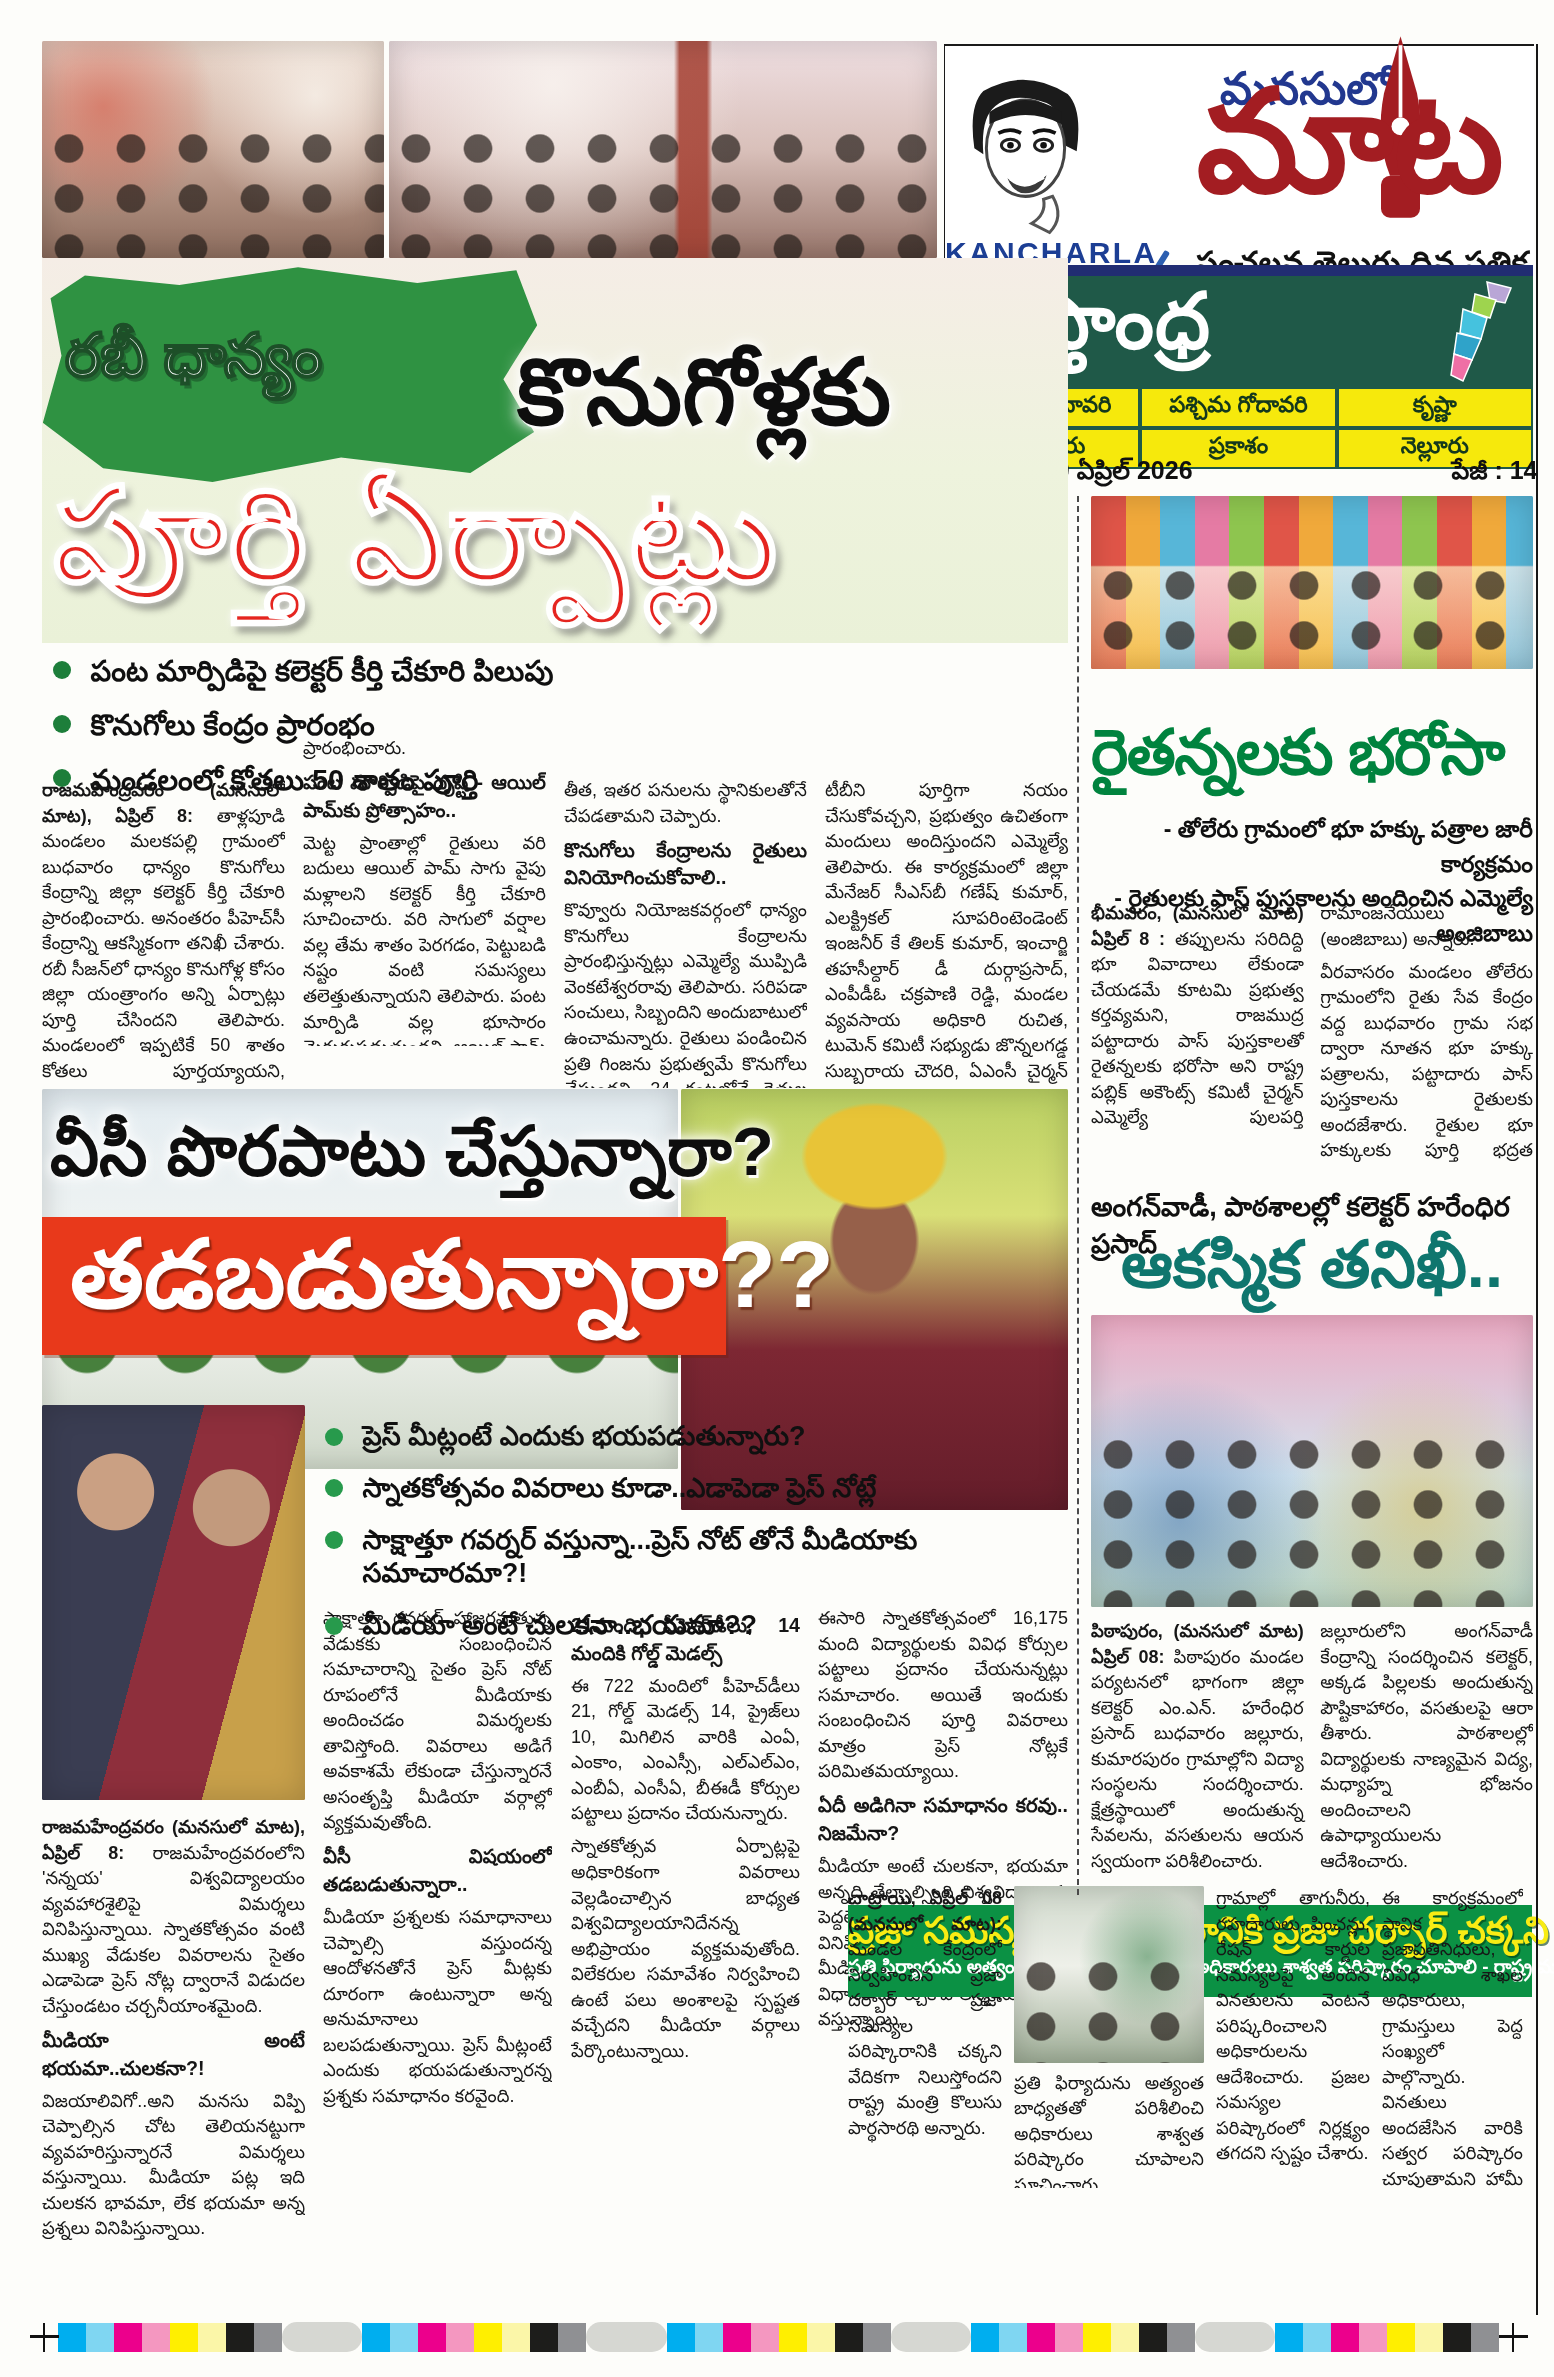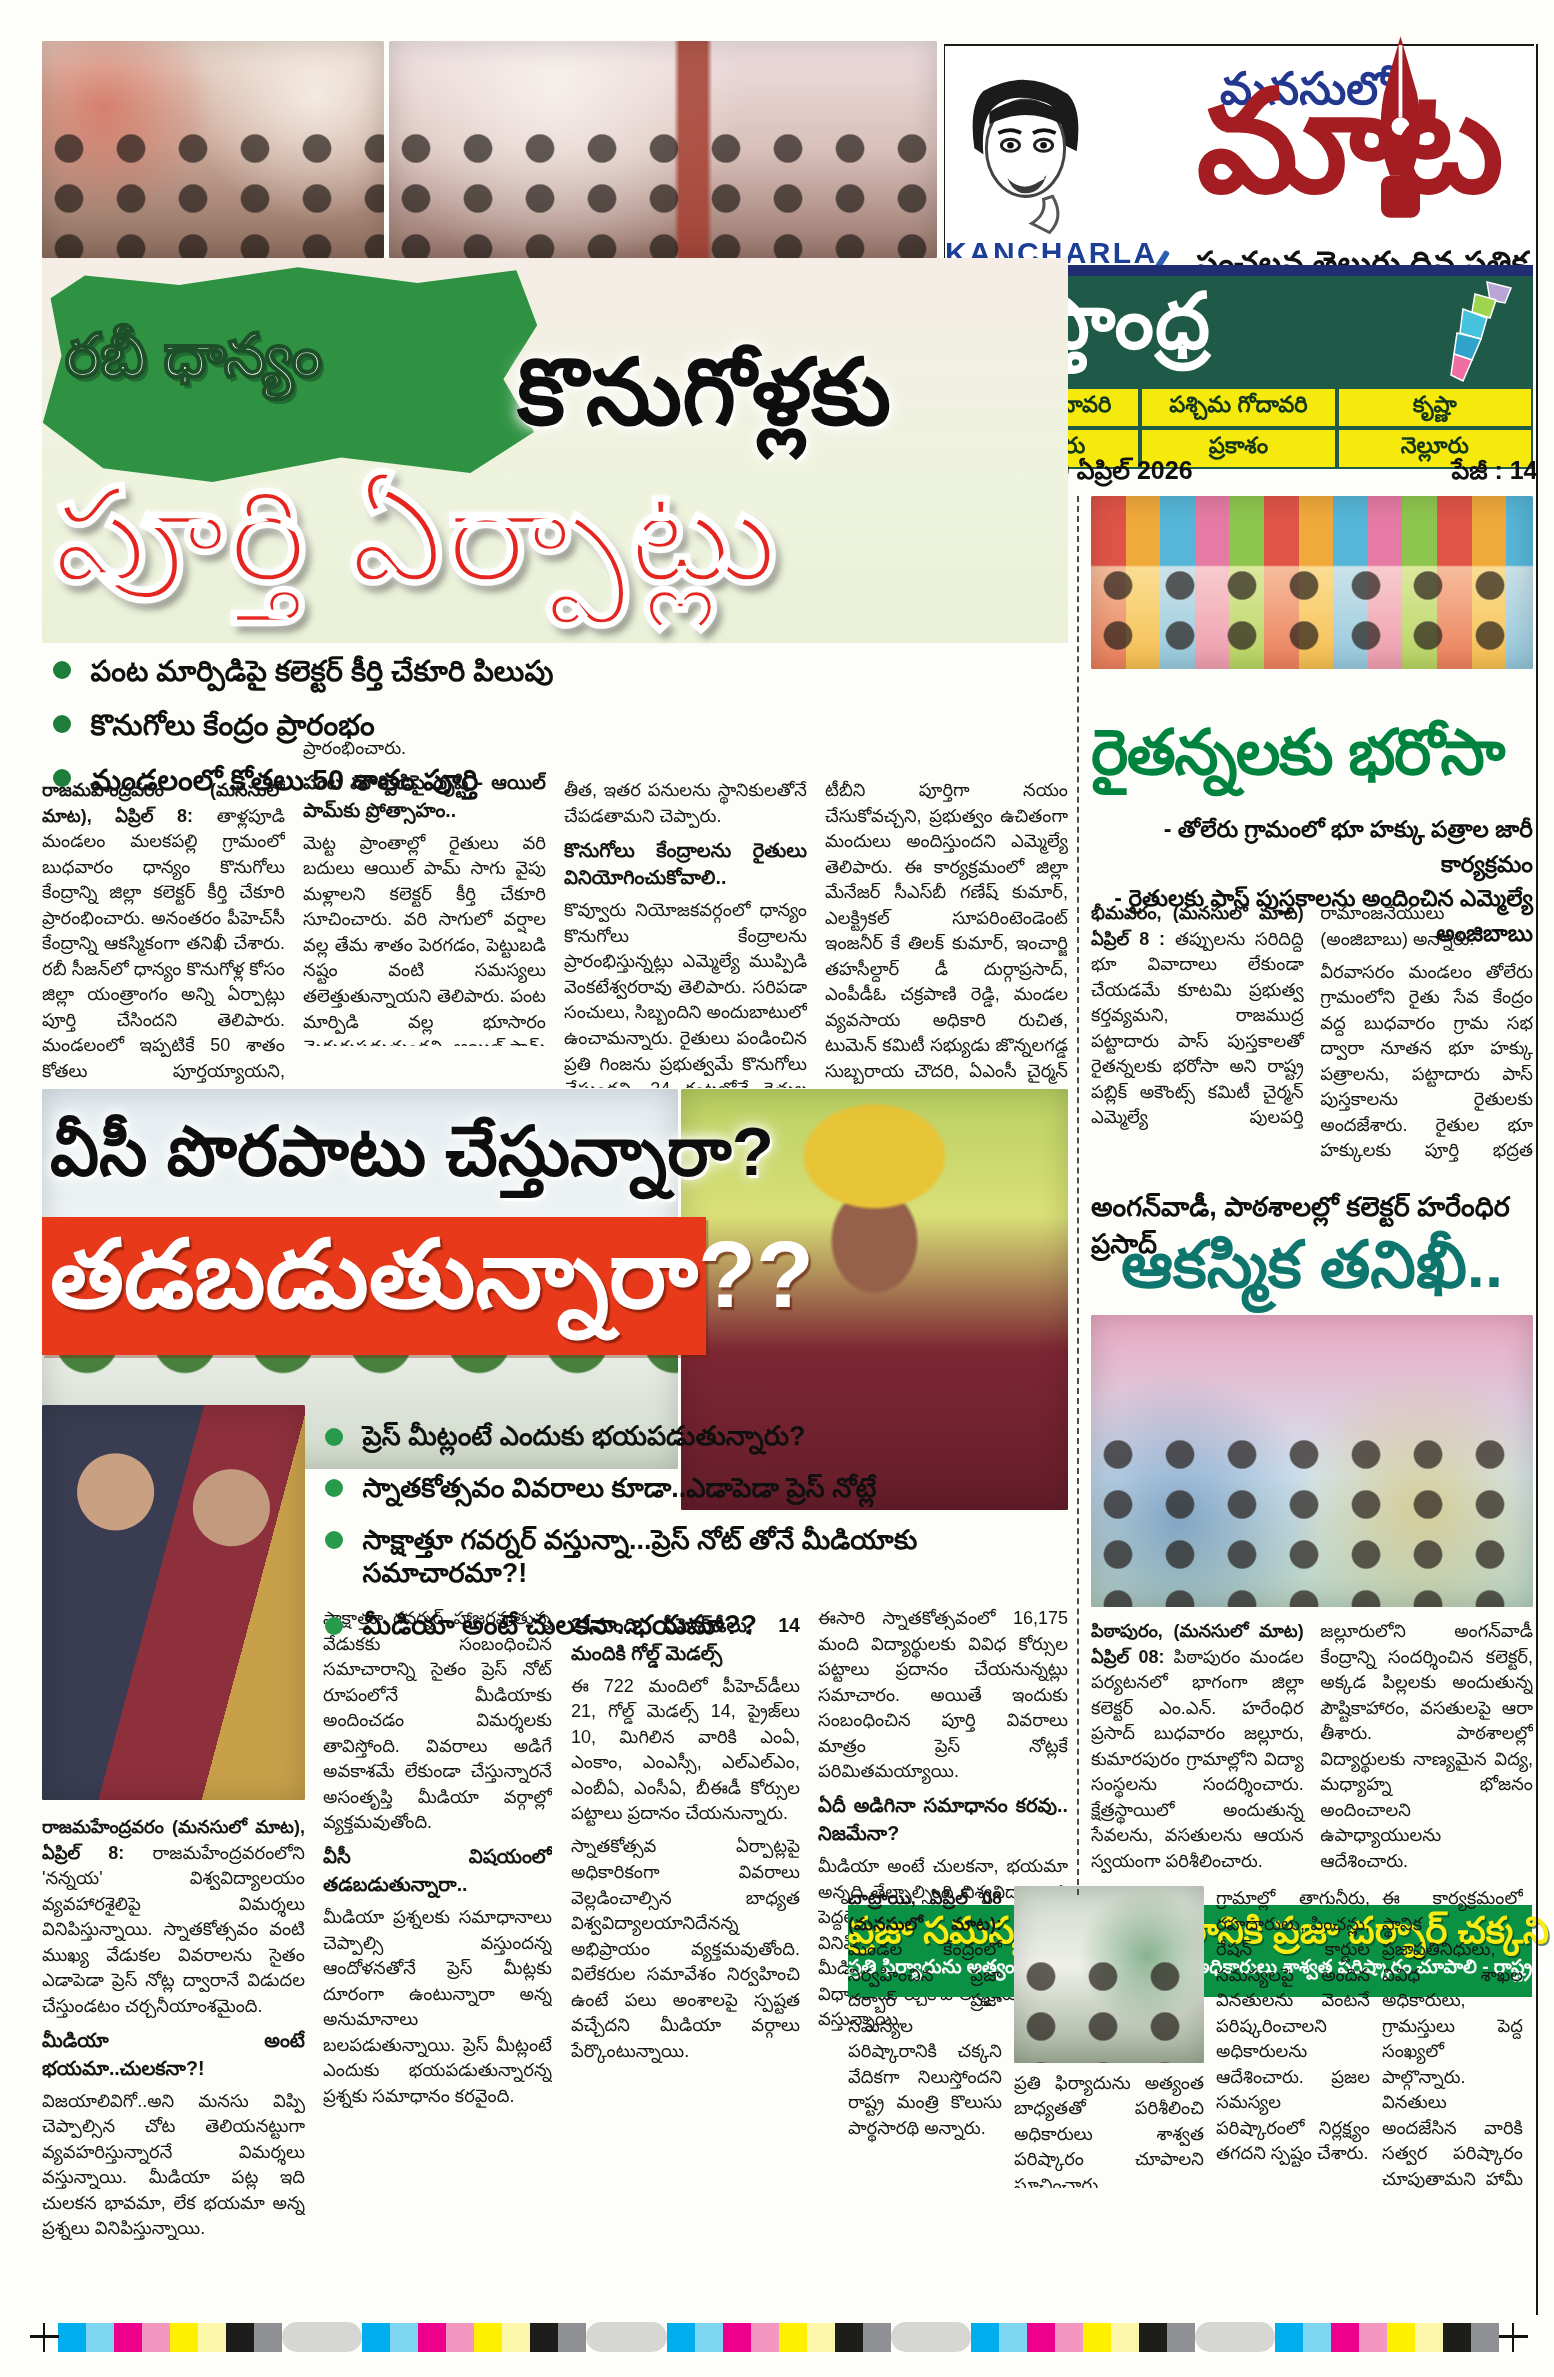--- a/index.html
+++ b/index.html
@@ -194,21 +194,21 @@
     <p>కొవ్వూరు నియోజకవర్గంలో ధాన్యం కొనుగోలు కేంద్రాలను ప్రారంభిస్తున్నట్లు ఎమ్మెల్యే ముప్పిడి వెంకటేశ్వరరావు తెలిపారు. సరిపడా సంచులు, సిబ్బందిని అందుబాటులో ఉంచామన్నారు. రైతులు పండించిన ప్రతి గింజను ప్రభుత్వమే కొనుగోలు చేస్తుందని, 24 గంటల్లోనే రైతుల ఖాతాల్లో చెల్లింపులు జమయ్యేలా చర్యలు తీసుకుంటామని హామీ ఇచ్చారు. రైతు సంక్షేమమే ప్రభుత్వ లక్ష్యమని స్పష్టం చేశారు.</p>
 
   </div>
   <div class="abs bodycol" style="left:825px;top:778px;width:243px;height:310px;">
     <p>టీబీని పూర్తిగా నయం చేసుకోవచ్చని, ప్రభుత్వం ఉచితంగా మందులు అందిస్తుందని ఎమ్మెల్యే తెలిపారు. ఈ కార్యక్రమంలో జిల్లా మేనేజర్ సీఎస్‌బీ గణేష్ కుమార్, ఎలక్ట్రికల్ సూపరింటెండెంట్ ఇంజనీర్ కే తిలక్ కుమార్, ఇంచార్జి తహసీల్దార్ డీ దుర్గాప్రసాద్, ఎంపీడీఓ చక్రపాణి రెడ్డి, మండల వ్యవసాయ అధికారి రుచిత, టుమెన్ కమిటీ సభ్యుడు జొన్నలగడ్డ సుబ్బరాయ చౌదరి, ఏఎంసీ చైర్మన్ నాదెళ్ల శ్రీరామ్, మద్దిపాటి ప్రకాష్, సిద్దా దుర్గాప్రసాద్, నామన పరమేష్, బేతిన నారాయణ, ఇందుగుల రామకృష్ణ, స్థానిక ప్రజాప్రతినిధులు గెడ్డం జగన్, బోడపాటి గంగరాజు, కోడి శంకర్రావు, తీగిరిపల్లి గోపి, బూరయ్య, అన్నమరెడ్డి సత్తిబాబు తదితరులు పాల్గొన్నారు.</p>
   </div>
 
   <div class="photo p-building" style="left:42px;top:1089px;width:636px;height:380px;"></div>
   <div class="photo p-woman" style="left:681px;top:1089px;width:387px;height:421px;"></div>
   <div class="abs hl-black" style="left:50px;top:1112px;font-size:69px;z-index:3;">వీసీ పొరపాటు చేస్తున్నారా?</div>
-  <div class="abs redbox" style="left:42px;top:1217px;width:656px;height:138px;padding-left:8px;z-index:3;">
+  <div class="abs redbox" style="left:42px;top:1217px;width:656px;height:138px;padding-left:28px;z-index:3;">
     <span style="font-size:95px;">తడబడుతున్నారా??</span>
   </div>
   <div class="photo p-governor" style="left:42px;top:1405px;width:263px;height:395px;"></div>
 
   <div class="abs" style="left:325px;top:1420px;width:752px;z-index:3;">
     <div class="bullet-row vc-bullet">
       <span class="dot"></span>
       <span class="bullet-txt" style="font-size:27px;">ప్రెస్ మీట్లంటే ఎందుకు భయపడుతున్నారు?</span>
     </div>
     <div class="bullet-row vc-bullet">

